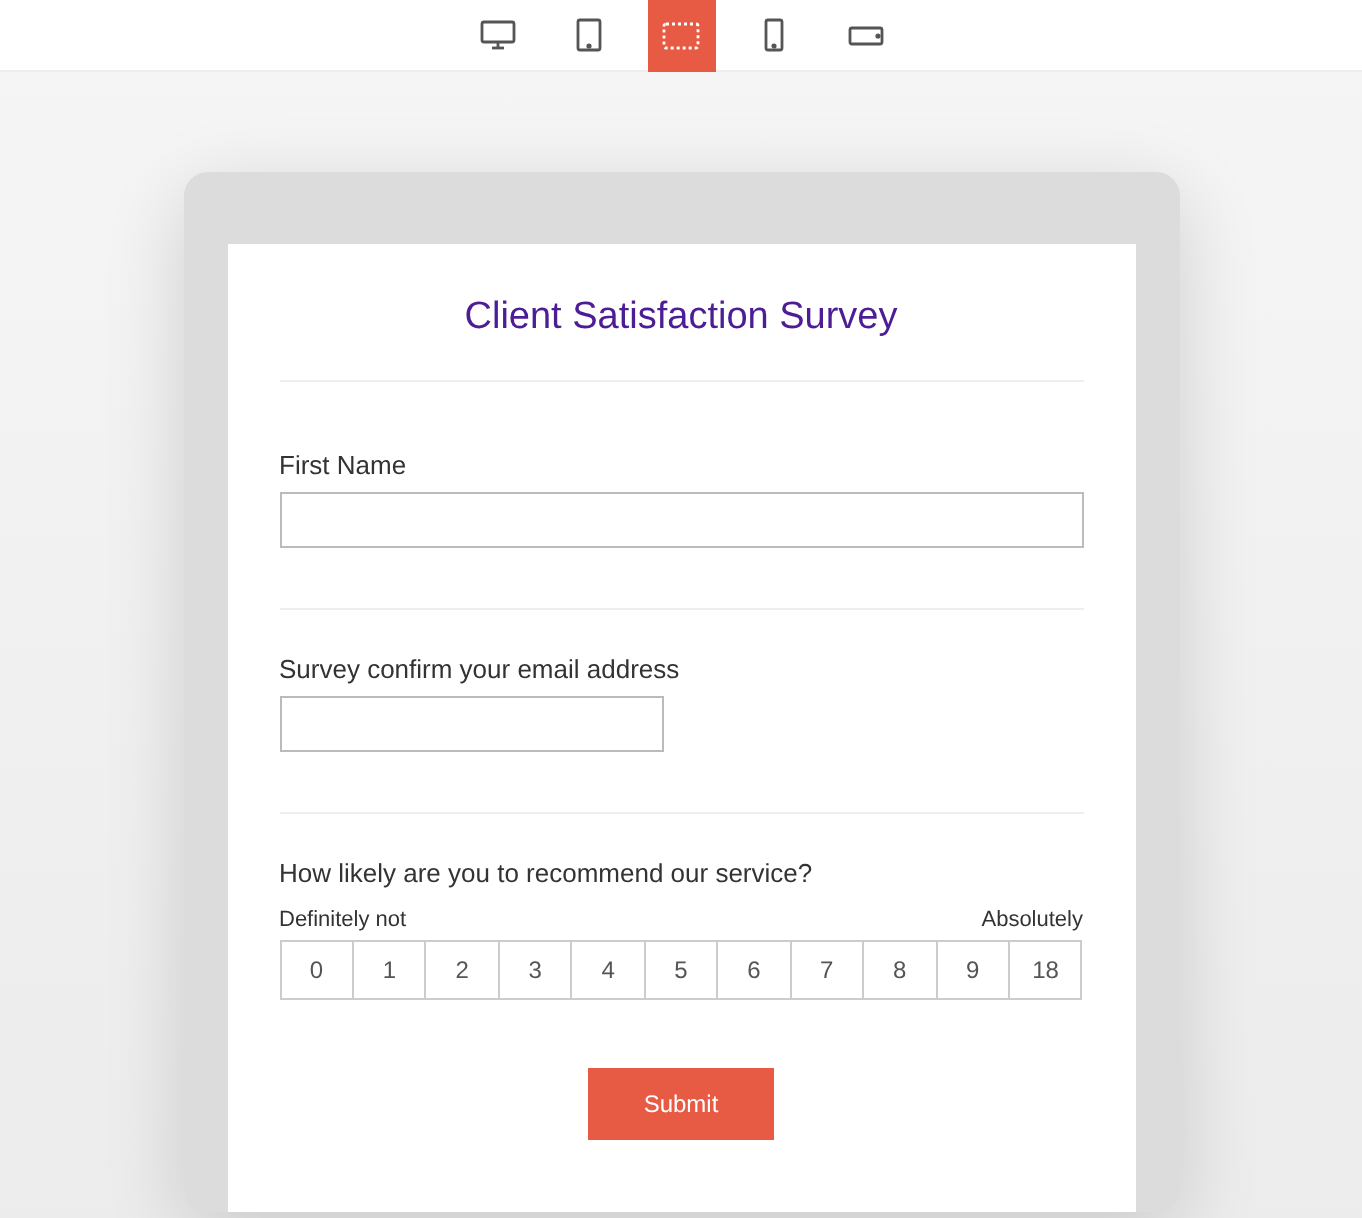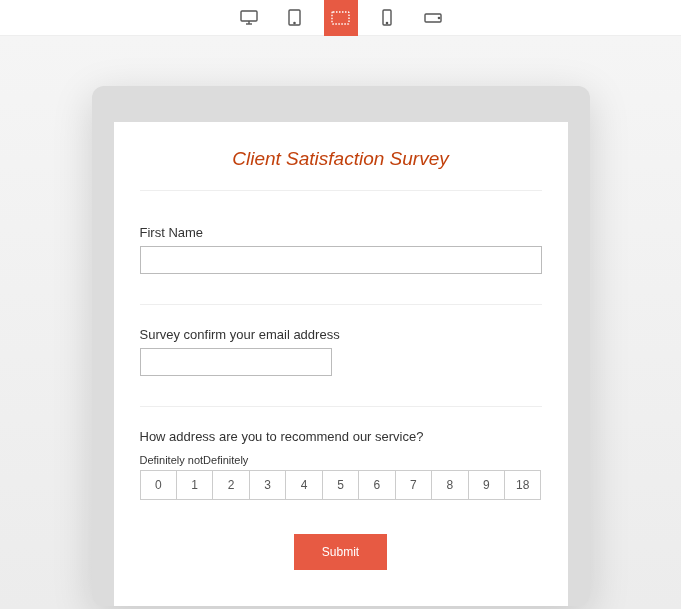--- a/index.html
+++ b/index.html
@@ -54,24 +54,23 @@
       background: #ffffff;
       width: 100%;
       height: 100%;
       padding: 0 26px;
       overflow: hidden;
     }
     .form-title {
       text-align: center;
       font-size: 19px;
       font-weight: 400;
-      color: #c2410c;
+      color: #4c1d95;
       padding: 26px 0 20px 0;
       border-bottom: 1px solid #eee;
-      font-style: italic;
     }
     .field-row {
       display: flex;
       gap: 36px;
       margin-top: 34px;
       align-items: flex-end;
     }
     .field-group { flex: 1; }
     .field-label {
       font-size: 13px;
@@ -88,21 +87,21 @@
     }
     .divider {
       border: none;
       border-top: 1px solid #eee;
       margin: 30px 0 0 0;
     }
     .block { margin-top: 22px; }
     .email-input { width: 48%; }
     .scale-labels {
       display: flex;
-      justify-content: flex-start;
+      justify-content: space-between;
       font-size: 11px;
       color: #333;
       margin: 10px 0 4px 0;
     }
     .scale-row { display: flex; width: 100%; }
     .scale-cell {
       flex: 1;
       height: 30px;
       border: 1px solid #ccc;
       margin-left: -1px;
@@ -181,24 +180,24 @@
       <hr class="divider">
 
       <div class="block">
         <label class="field-label">Survey confirm your email address</label>
         <input type="text" class="text-input email-input" style="">
       </div>
 
       <hr class="divider">
 
       <div class="block">
-        <label class="field-label">How address are you to recommend our service?</label>
+        <label class="field-label">How likely are you to recommend our service?</label>
         <div class="scale-labels">
           <span>Definitely not</span>
-          <span>Definitely</span>
+          <span>Absolutely</span>
         </div>
         <div class="scale-row">
           <div class="scale-cell">0</div>
           <div class="scale-cell">1</div>
           <div class="scale-cell">2</div>
           <div class="scale-cell">3</div>
           <div class="scale-cell">4</div>
           <div class="scale-cell">5</div>
           <div class="scale-cell">6</div>
           <div class="scale-cell">7</div>

